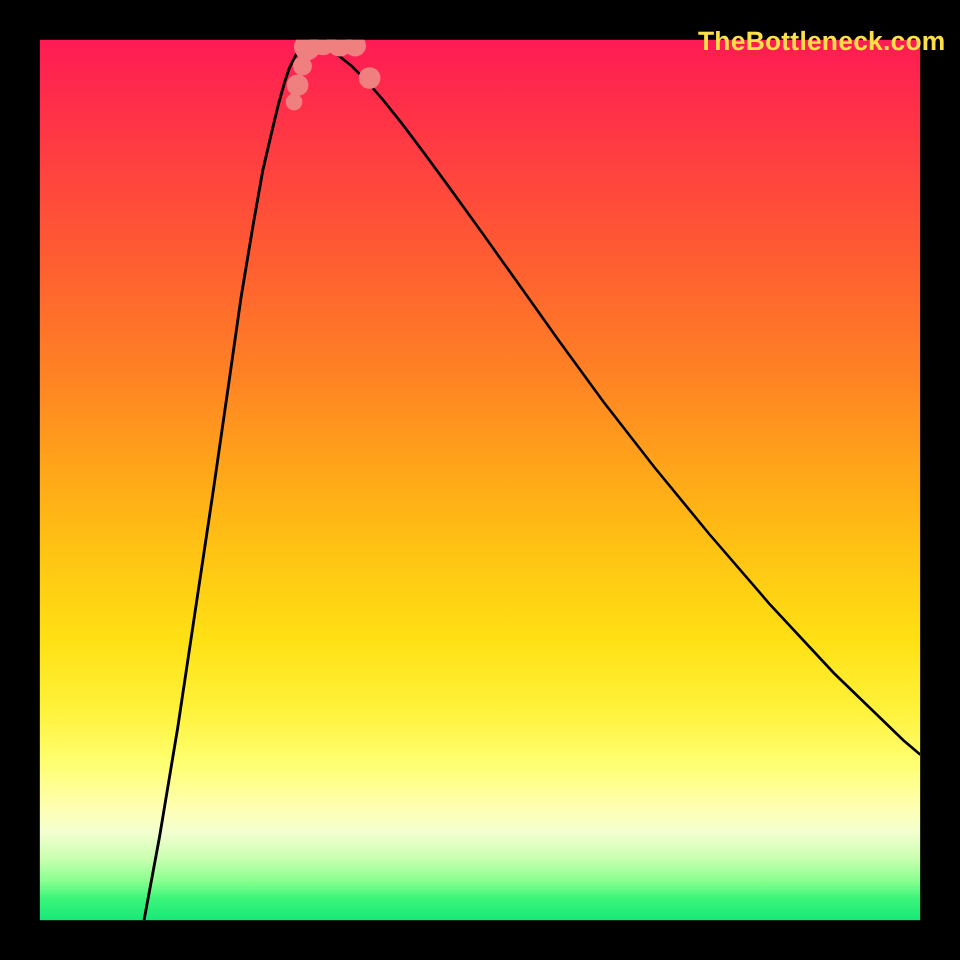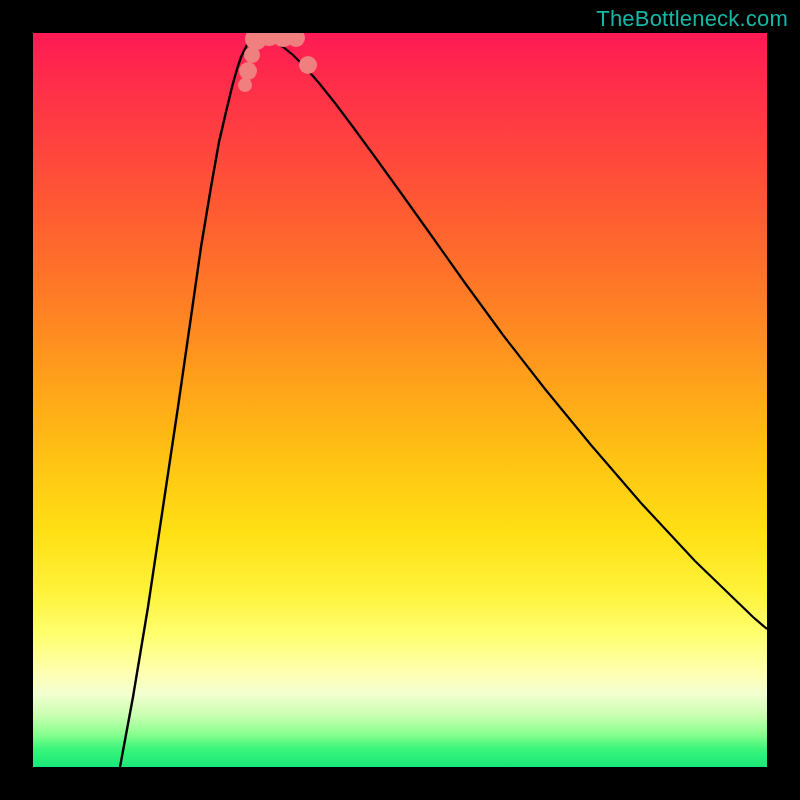--- a/index.html
+++ b/index.html
@@ -56,25 +56,25 @@
   }
   .curve-svg {
     position: absolute;
     left: 0;
     top: 0;
     width: 734px;
     height: 734px;
   }
   .watermark {
     position: absolute;
-    top: 6px;
+    top: 22px;
     right: 12px;
-    color: #14b8a6;
+    color: #fde047;
     font-size: 22px;
-    font-weight: 400;
+    font-weight: 700;
     letter-spacing: 0.2px;
     user-select: none;
   }
 </style>
 </head>
 <body>
 
 <div class="frame">
 
   <div class="plot">

